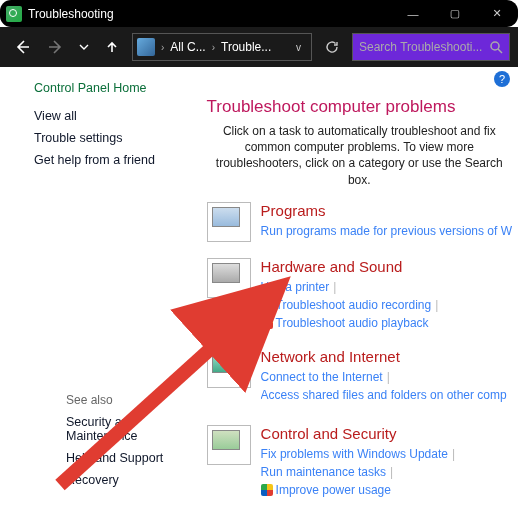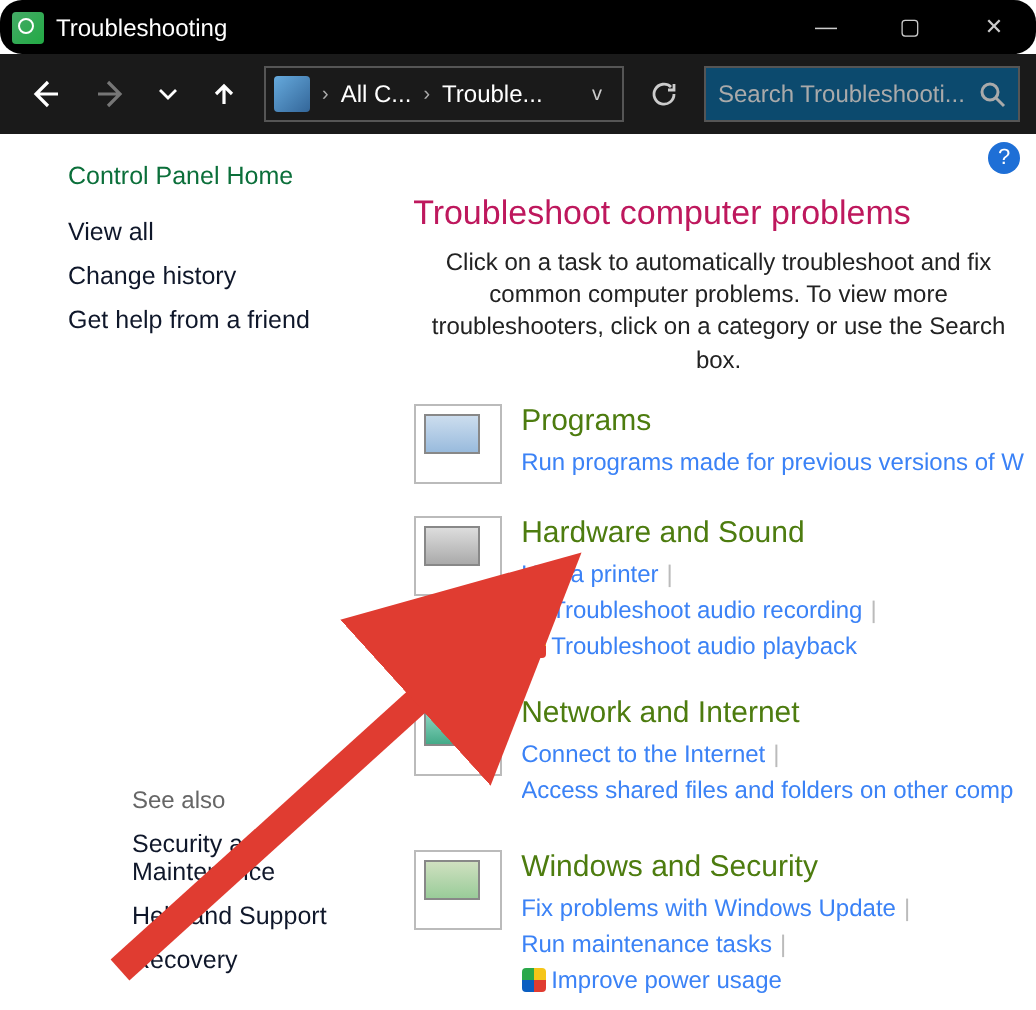--- a/index.html
+++ b/index.html
@@ -14,42 +14,42 @@
   .winbtn { width: 42px; display:flex; align-items:center; justify-content:center; color:#ccc; font-size:11px; cursor:pointer;}
 
   .navbar { height: 40px; background: #1a1a1a; color:#fff; display:flex; align-items:center; padding:0 8px; gap:6px; }
   .navbtn { width:28px; height:28px; display:flex; align-items:center; justify-content:center; color:#fff; cursor:pointer; }
   .navbtn.disabled { opacity:.4; cursor:default;}
   .breadcrumb { flex:1; height:28px; background:#1a1a1a; border:1px solid #555; display:flex; align-items:center; padding:0 4px; gap:4px; color:#fff; font-size:12px; }
   .bcicon { width:18px; height:18px; background:linear-gradient(135deg,#6ad,#369); border-radius:2px; }
   .bcsep { color:#aaa; font-size:10px; padding:0 2px;}
   .bcchev { margin-left:auto; color:#ccc; font-size:10px; padding:0 6px; cursor:pointer;}
   .refresh { width:28px; height:28px; display:flex;align-items:center;justify-content:center;color:#ccc;cursor:pointer;}
-  .search { width:158px; height:28px; background:#0c4a6e; border:1px solid #555; display:flex; align-items:center; padding:0 6px; gap:6px; color:#888; font-size:12px;}
+  .search { width:158px; height:28px; background:#6d28d9; border:1px solid #555; display:flex; align-items:center; padding:0 6px; gap:6px; color:#888; font-size:12px;}
   .search .sicon { width:14px; height:14px; }
 
   .body { display:flex; height: calc(505px - 27px - 40px); position:relative; }
   .sidebar { width:215px; padding:14px 34px; font-size:12.5px; position:relative;}
   .sidebar .main-link { color:#0b6f3a; margin-bottom:14px; display:block;}
   .sidelink { color:#0f172a; display:block; margin-bottom:8px; }
   .seealso-block { position:absolute; bottom:10px; left:18px; right:10px;margin-left:48px;}
   .seealso { color:#666; font-size:12px; margin-bottom:8px; }
 
   .main { flex:1; padding:10px 6px 0 0; font-size:12px; position:relative;}
   .helpicon { position:absolute; top:4px; right:8px; width:16px;height:16px; background:#1e6fd6; color:#fff; border-radius:50%; font-size:11px; display:flex;align-items:center;justify-content:center; cursor:pointer;}
   h2.heading { color:#be185d; font-weight:400; font-size:17px; margin:20px 0 6px 0;}
   .intro { color:#222; line-height:1.35; margin-bottom:14px;text-align:center;}
   .cat { display:flex; gap:10px; margin-bottom:16px; }
   .caticon { width:44px; height:40px; border:1px solid #bbb; background:#fff; flex:0 0 44px; position:relative;}
   .caticon .inner{position:absolute;left:4px;top:4px;width:28px;height:20px;background:linear-gradient(#cde,#9bd);border:1px solid #888;}
   .caticon.hw .inner{background:linear-gradient(#ddd,#aaa);}
   .caticon.net .inner{background:linear-gradient(#9dc,#4a8);}
   .caticon.sec .inner{background:linear-gradient(#cfe0c0,#9c9);}
   .catbody { flex:1; }
-  .cattitle { color:#4d7c0f; font-size:15px; margin-bottom:3px; display:inline-block;}
+  .cattitle { color:#b91c1c; font-size:15px; margin-bottom:3px; display:inline-block;}
   .catlinks { color:#1a4aa8; line-height:1.5; }
   .catlinks a { color:#3b82f6; }
   .catlinks .sep { color:#bbb; padding:0 4px;}
   .shield { display:inline-block; width:12px;height:12px; vertical-align:-2px; margin-right:3px; background:conic-gradient(#f5c518 0 25%, #e03c31 25% 50%, #0a5ec1 50% 75%, #2aa84a 75% 100%); border-radius:2px;}
 
   .arrow-overlay { position:absolute; left:0; top:0; width:518px; height:505px; pointer-events:none; z-index:50;}
 
   .truncate { white-space:nowrap; overflow:hidden; text-overflow:ellipsis; }
 </style>
 </head>
@@ -105,21 +105,21 @@
         <circle cx="6" cy="6" r="4" stroke="#aaa" stroke-width="1.5" fill="none"></circle>
         <path d="M9 9l4 4" stroke="#aaa" stroke-width="1.5"></path>
       </svg>
   </div>
 </div>
 
 <div class="body">
   <div class="sidebar">
     <a class="main-link">Control Panel Home</a>
     <a class="sidelink">View all</a>
-    <a class="sidelink">Change history</a>
+    <a class="sidelink">Trouble settings</a>
     <a class="sidelink">Get help from a friend</a>
     <div class="seealso-block">
       <div class="seealso">See also</div>
       <a class="sidelink">Security and Maintenance</a>
       <a class="sidelink">Help and Support</a>
       <a class="sidelink">Recovery</a>
     </div>
   </div>
 
   <div class="main">
@@ -164,21 +164,21 @@
           <span class="truncate" style="display:inline-block;max-width:260px;"><a>Access shared files and folders on other comp</a></span>
         </div>
       </div>
     </div>
 
     <div class="cat">
       <div class="caticon sec">
           <div class="inner"></div>
         </div>
       <div class="catbody">
-        <a class="cattitle">Windows and Security</a>
+        <a class="cattitle">Control and Security</a>
         <div class="catlinks">
           <a>Fix problems with Windows Update</a><span class="sep">|</span><br>
           <a>Run maintenance tasks</a><span class="sep">|</span><br>
           <span class="shield"></span><a>Improve power usage</a>
         </div>
       </div>
     </div>
   </div>
 </div>
 

